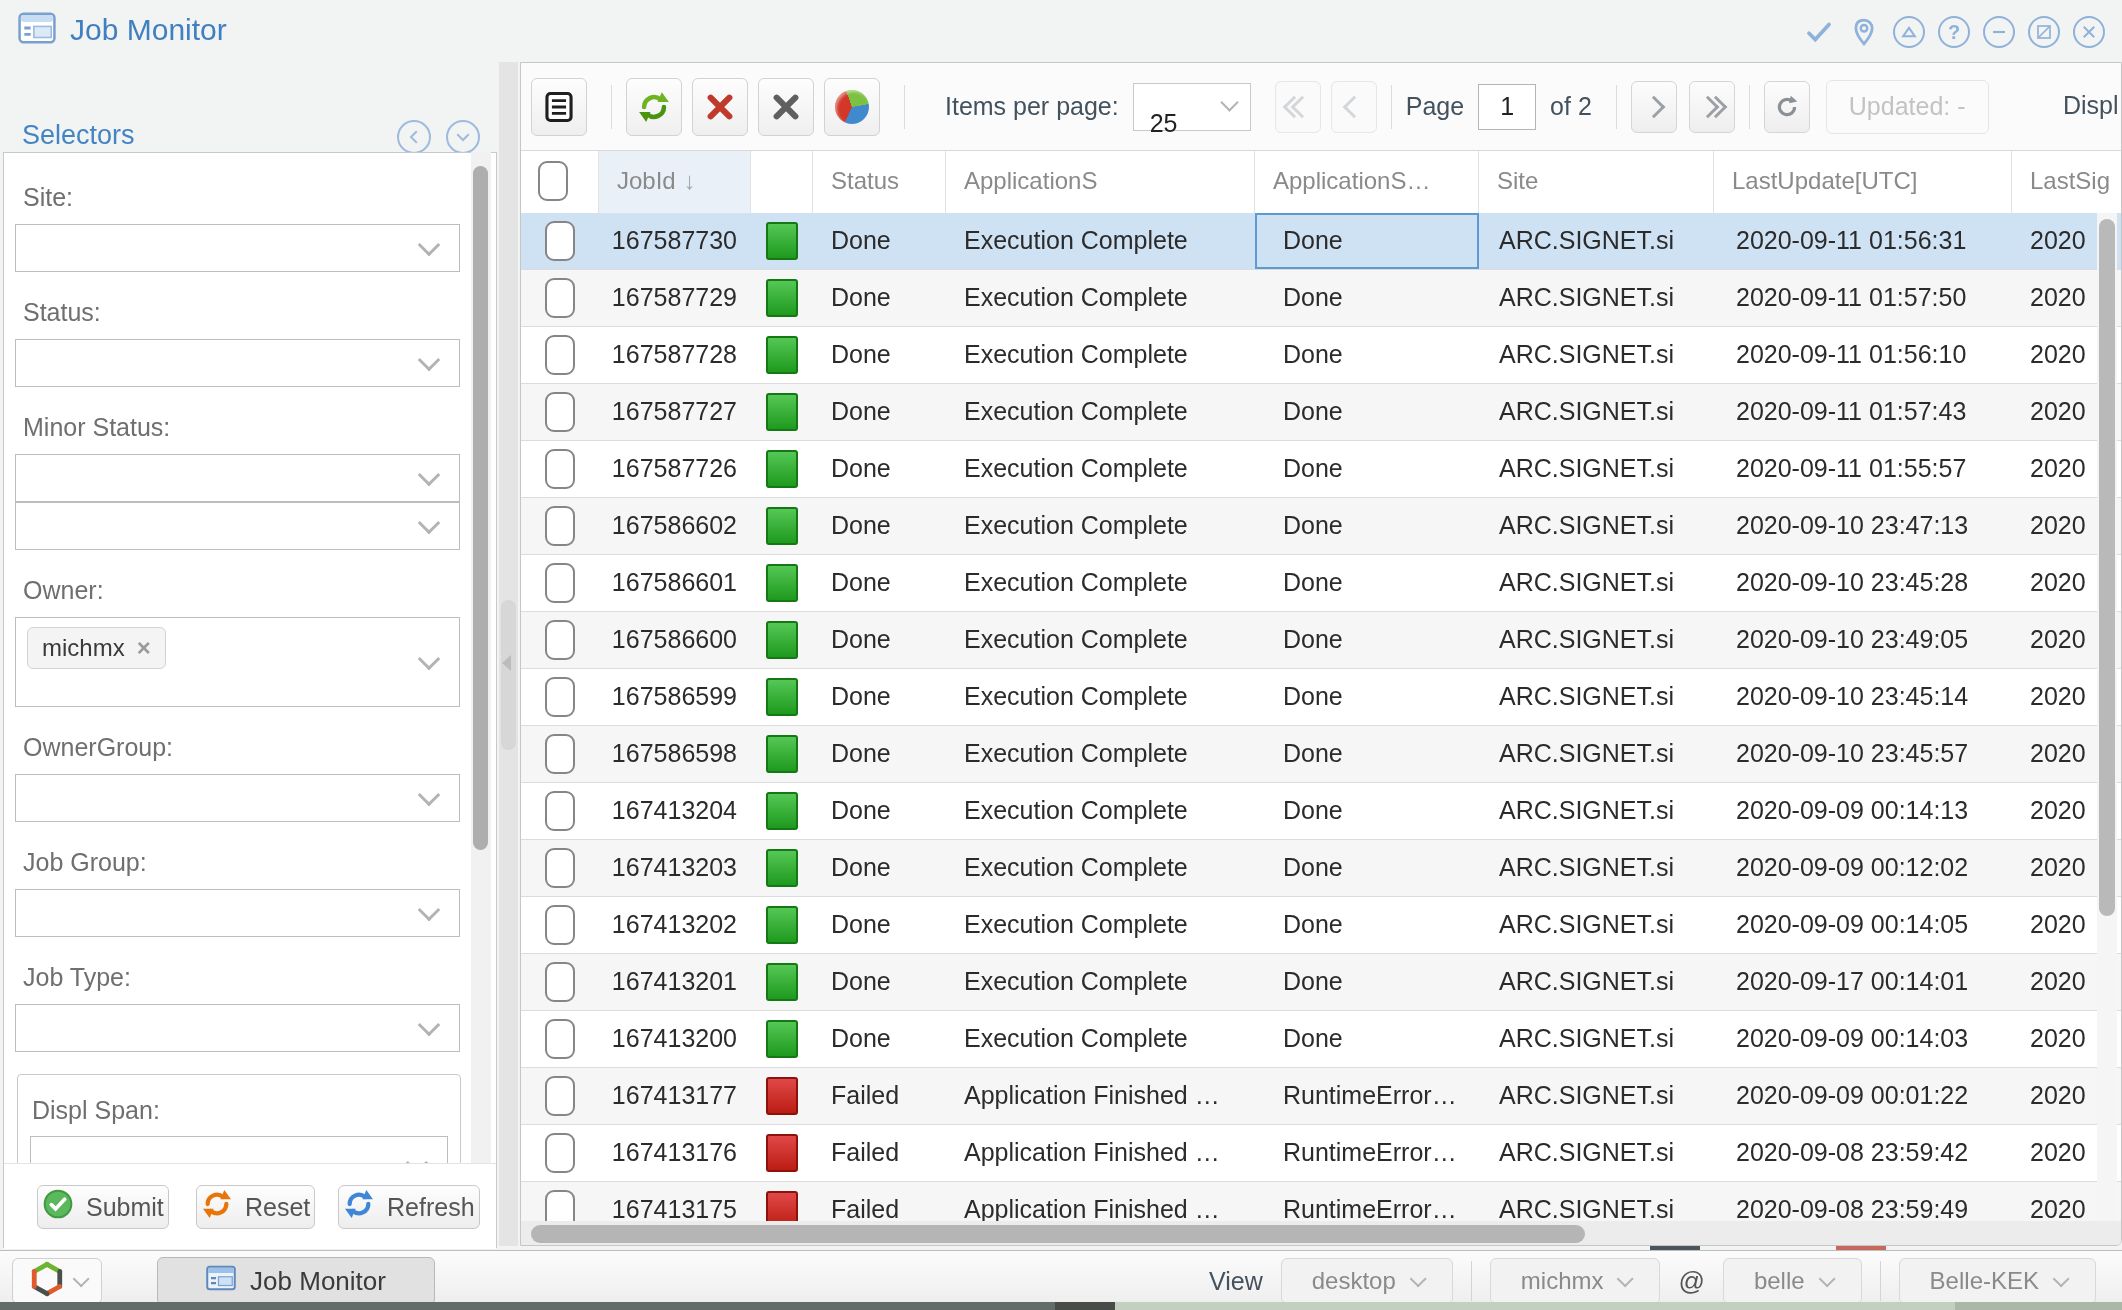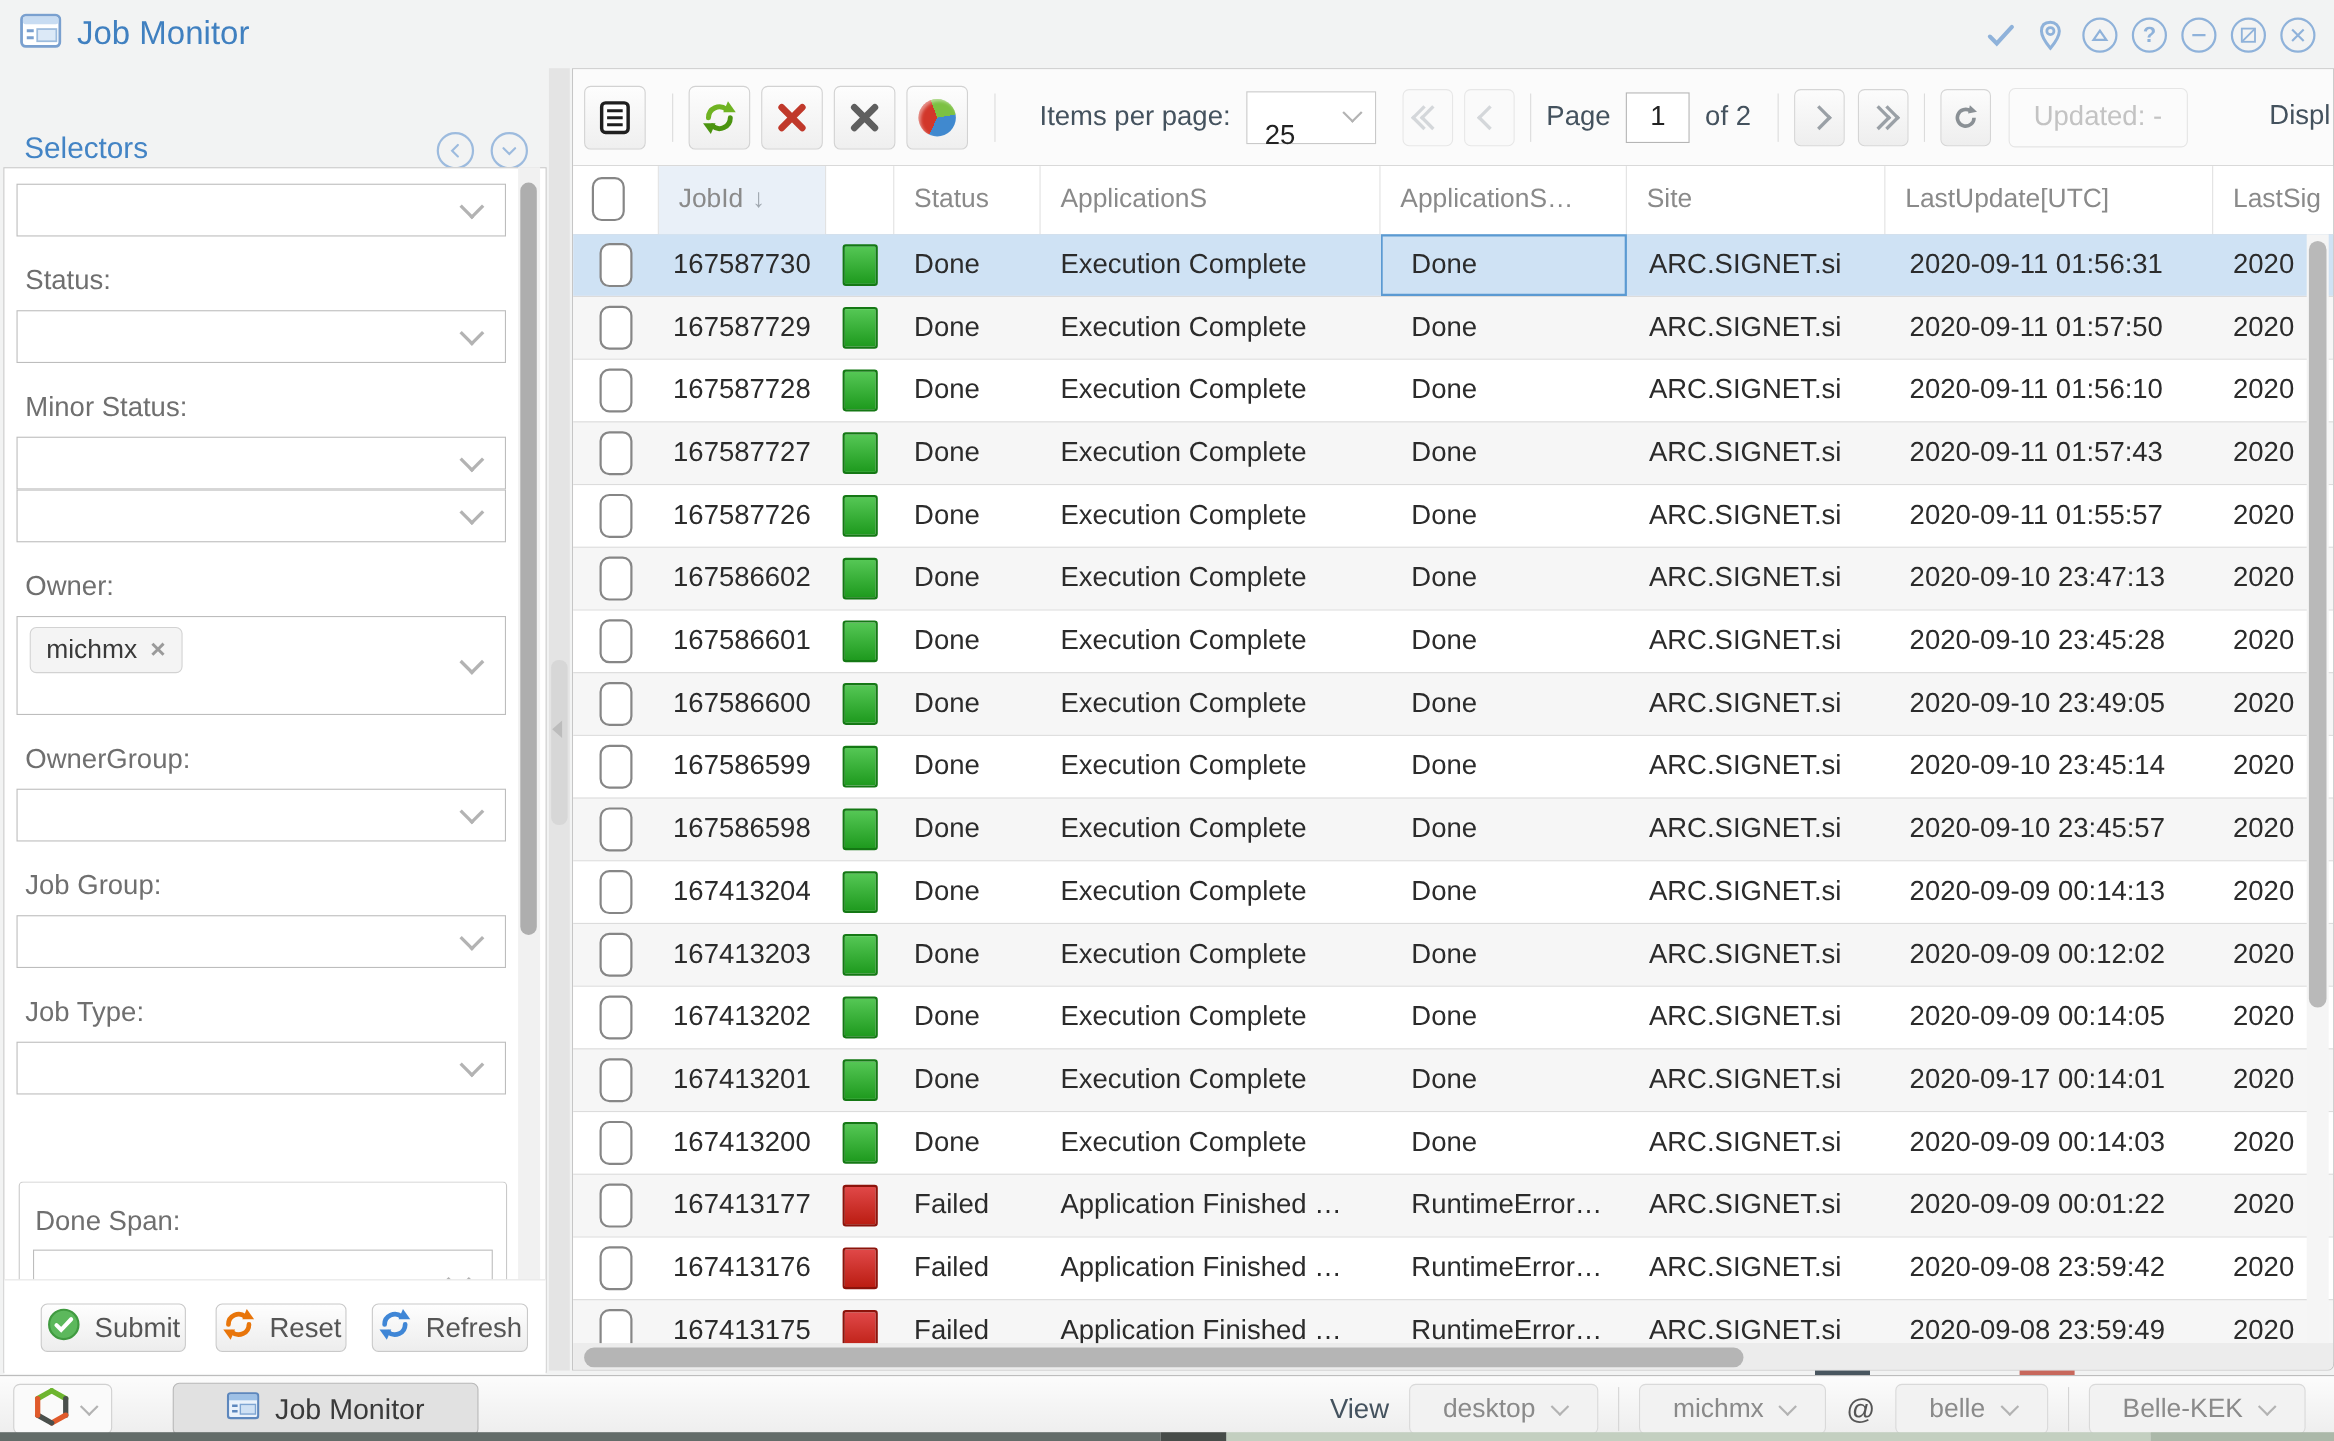--- a/index.html
+++ b/index.html
@@ -175,20 +175,21 @@
     </svg>
 </div>
 <div class="abs sel-btn" style="left:446px;top:120px;">
   <svg width="18" height="18" viewBox="0 0 24 24">
       <path d="M5 9l7 7 7-7" fill="none" stroke="#9dbbde" stroke-width="2.6" stroke-linecap="round"></path>
     </svg>
 </div>
 
 <div class="abs sidebar">
   <div class="sidebar-inner">
+      <div class="field-label">Site:</div>
       <div class="combo">
         <span class="chev"></span>
       </div>
       <div class="field-label">Status:</div>
       <div class="combo">
         <span class="chev"></span>
       </div>
       <div class="field-label">Minor Status:</div>
       <div class="combo">
         <span class="chev"></span>
@@ -212,21 +213,21 @@
       <div class="combo">
         <span class="chev"></span>
       </div>
       <div class="field-label">Job Type:</div>
       <div class="combo">
         <span class="chev"></span>
       </div>
     </div>
   <div class="timespan-wrap">
     <div class="timespan-box"></div>
-    <div class="timespan-label">Done Span:</div>
+    <div class="timespan-label">Displ Span:</div>
     <div class="timespan-combo">
         <span class="chev"></span>
       </div>
   </div>
 </div>
 <div class="abs sb-scroll">
     <div class="sb-thumb"></div>
   </div>
 
 <div class="abs btnbar">

